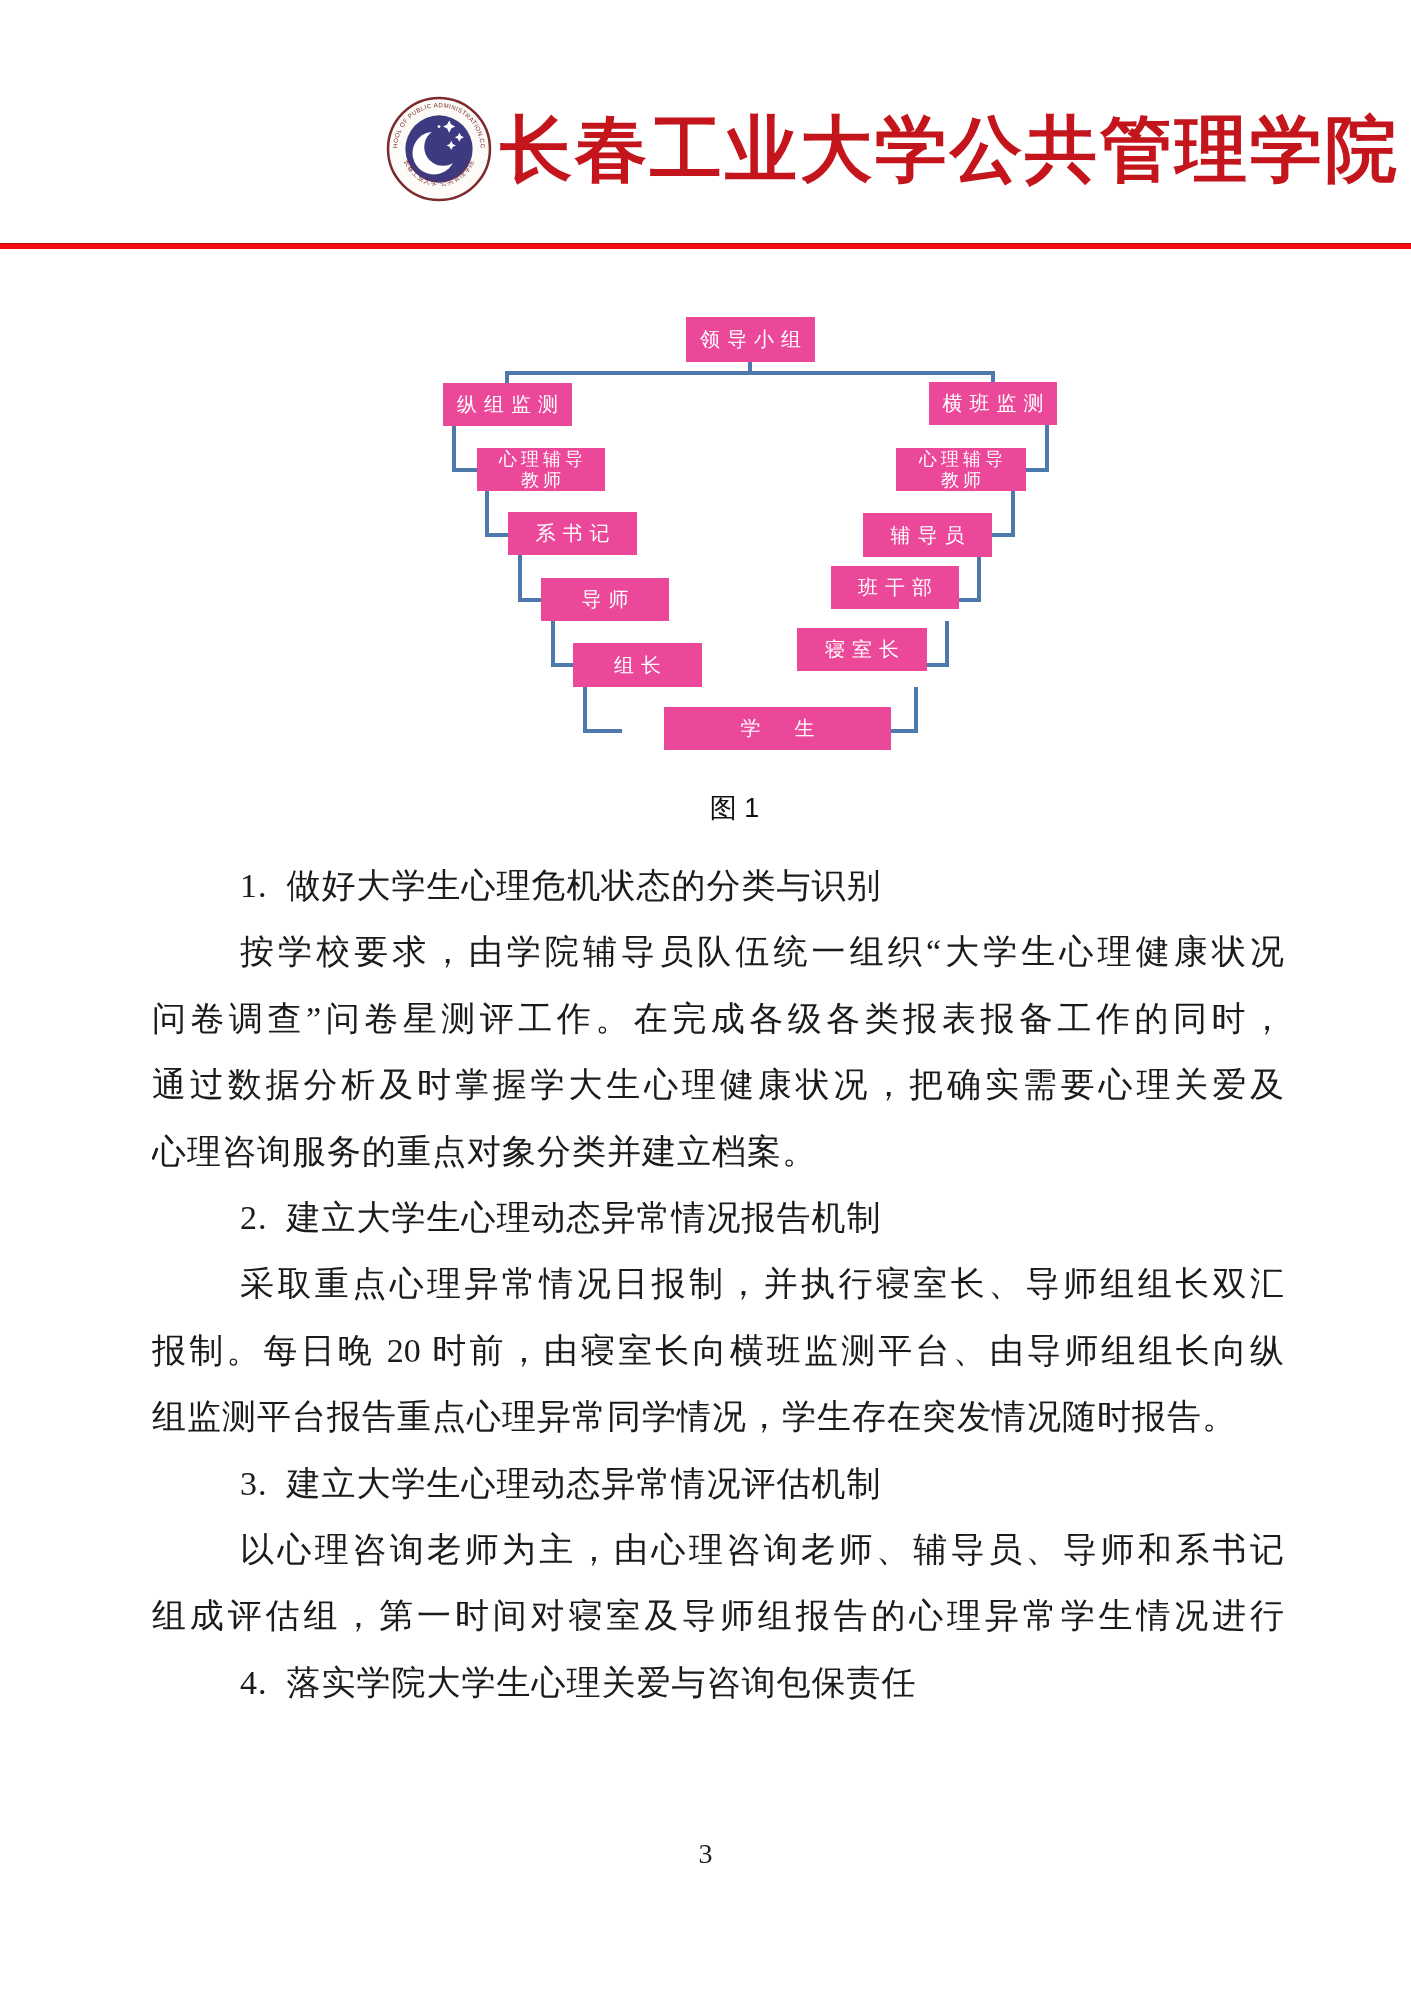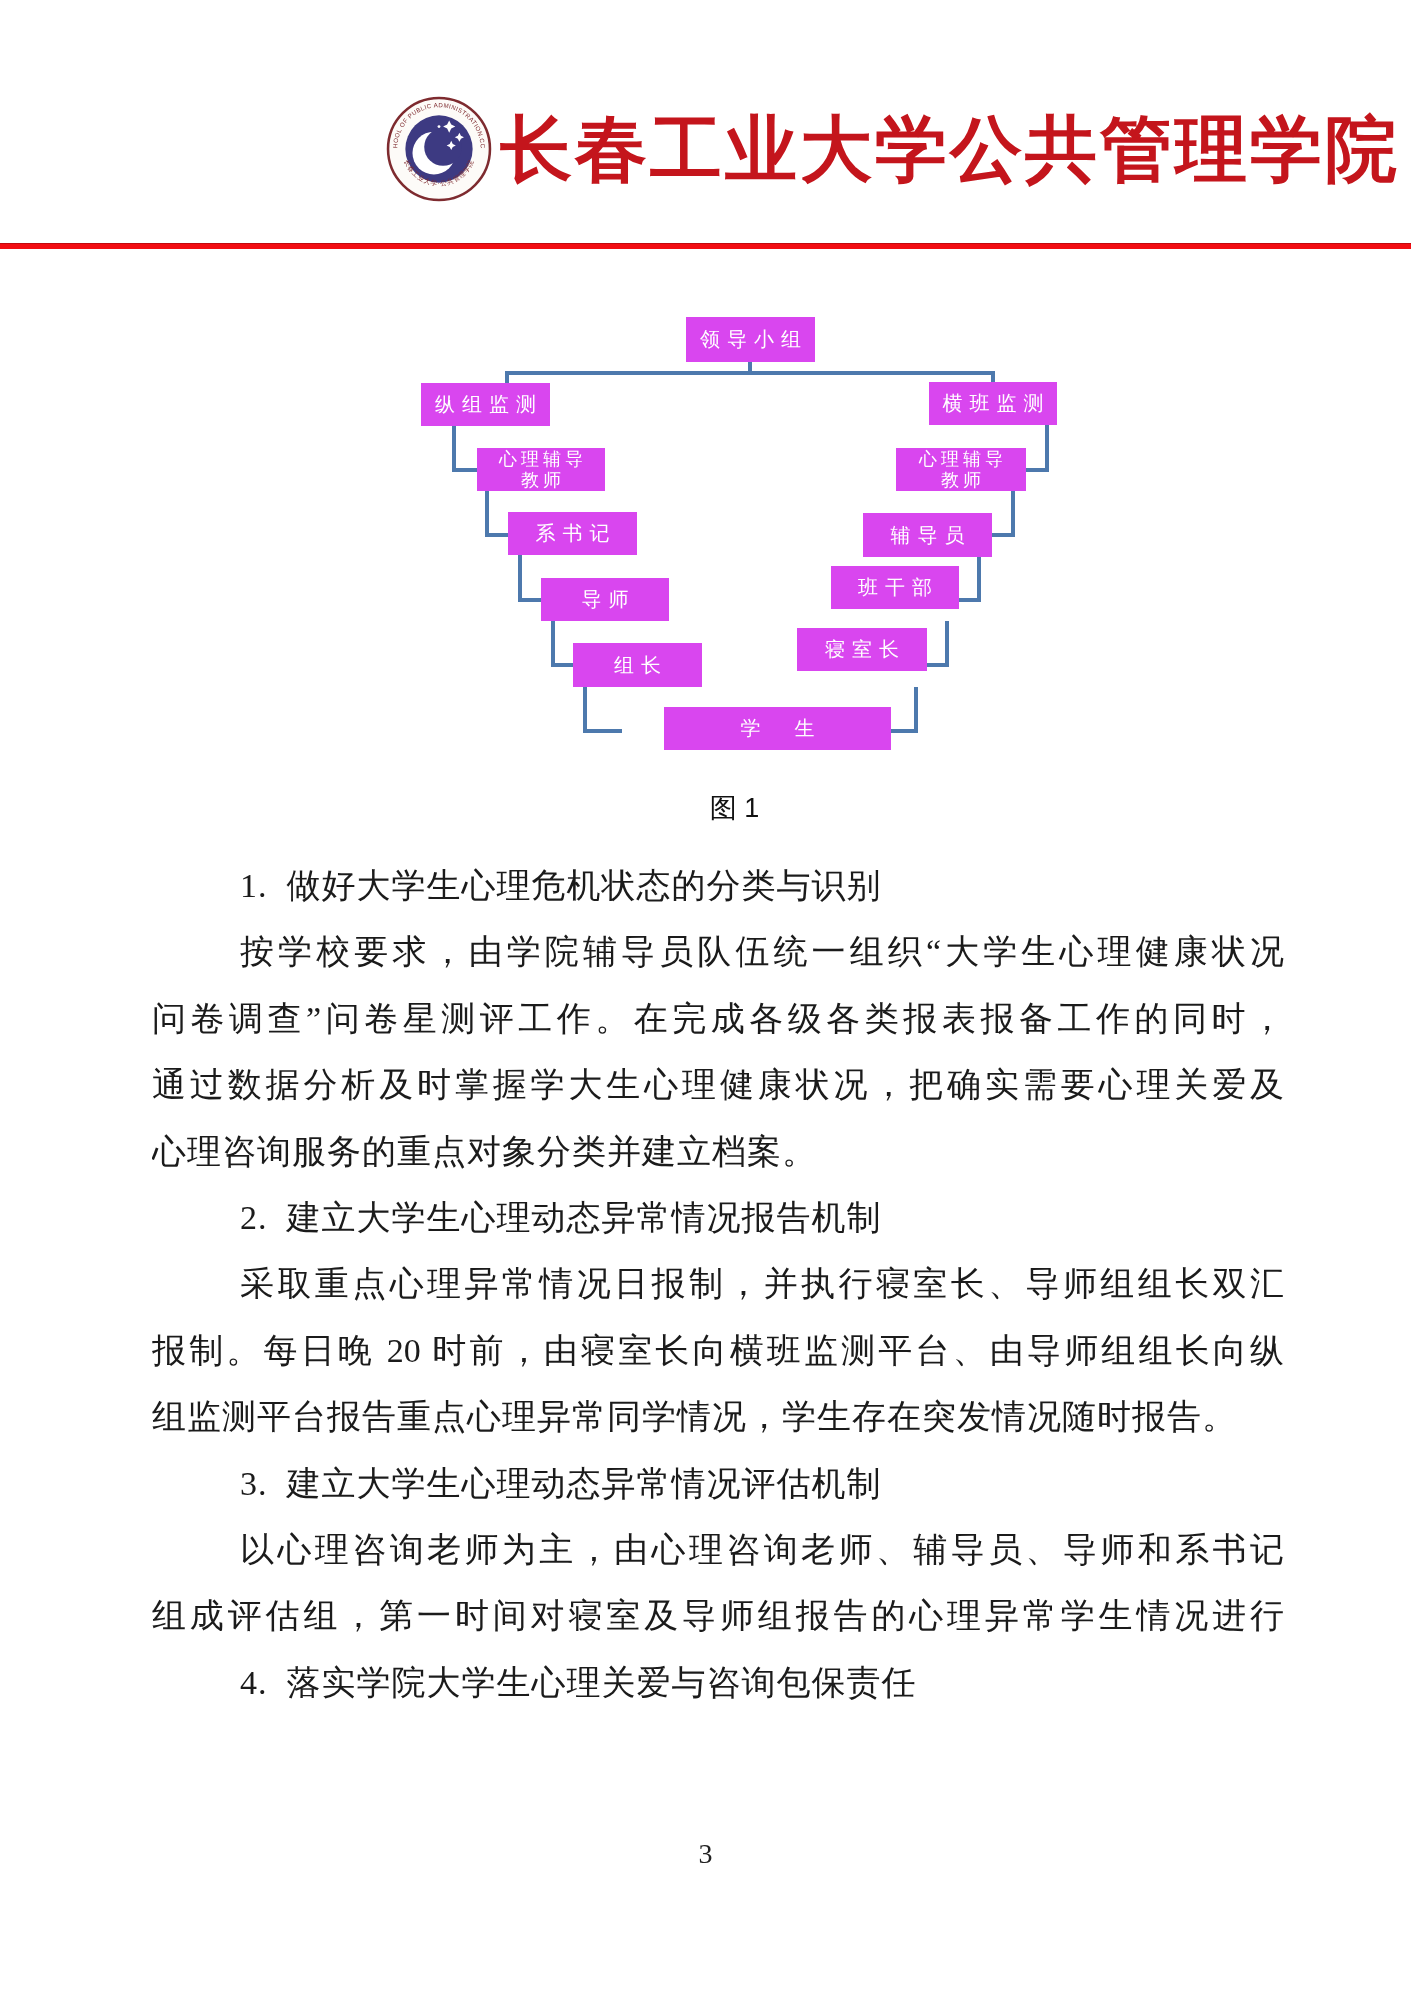--- a/index.html
+++ b/index.html
@@ -12,21 +12,21 @@
   #logo { position:absolute; left:386px; top:96px; width:106px; height:106px; }
   #doc-title {
     position:absolute; left:500px; top:104px; width:660px; height:92px;
     font-size:72px; font-weight:bold; color:#c4151c;
     letter-spacing:3px; line-height:92px; white-space:nowrap;
   }
   #red-rule { position:absolute; left:0; top:243px; width:1411px; height:5px;
     background:#f20d13; border-top:1px solid #c00a0f; }
   
   .obox {
-    position:absolute; background:#d946ef; color:#ffffff;
+    position:absolute; background:#ec4899; color:#ffffff;
     display:flex; align-items:center; justify-content:center;
     font-size:20px; letter-spacing:7px; text-indent:7px;
     font-family:Liberation Sans, sans-serif;
   }
   .obox.two { flex-direction:column; font-size:18px; line-height:21px;
     letter-spacing:4px; text-indent:4px; }
   .obox.sinkbox { letter-spacing:34px; text-indent:34px; }
   .conn { position:absolute; background:#4d79ad; }
   
   #fig-caption {
@@ -102,21 +102,21 @@
   <div class="conn" style="left:992px;top:533px;width:23px;height:4px;"></div>
   <div class="conn" style="left:977px;top:557px;width:4px;height:45px;"></div>
   <div class="conn" style="left:959px;top:598px;width:22px;height:4px;"></div>
   <div class="conn" style="left:945px;top:621px;width:4px;height:46px;"></div>
   <div class="conn" style="left:927px;top:663px;width:22px;height:4px;"></div>
   <div class="conn" style="left:914px;top:687px;width:4px;height:46px;"></div>
   <div class="conn" style="left:848px;top:729px;width:70px;height:4px;"></div>
 
   <div class="obox" style="left:686px;top:317px;width:129px;height:45px;">领导小组</div>
 
-  <div class="obox" style="left:421px;top:383px;width:129px;height:43px;">纵组监测</div>
+  <div class="obox" style="left:443px;top:383px;width:129px;height:43px;">纵组监测</div>
   <div class="obox two" style="left:477px;top:448px;width:128px;height:43px;">
     <span>心理辅导</span>
     <span>教师</span>
   </div>
   <div class="obox" style="left:508px;top:512px;width:129px;height:43px;">系书记</div>
   <div class="obox" style="left:541px;top:578px;width:128px;height:43px;">导师</div>
   <div class="obox" style="left:573px;top:643px;width:129px;height:44px;">组长</div>
 
   <div class="obox" style="left:929px;top:382px;width:128px;height:43px;">横班监测</div>
   <div class="obox two" style="left:896px;top:448px;width:130px;height:43px;">

